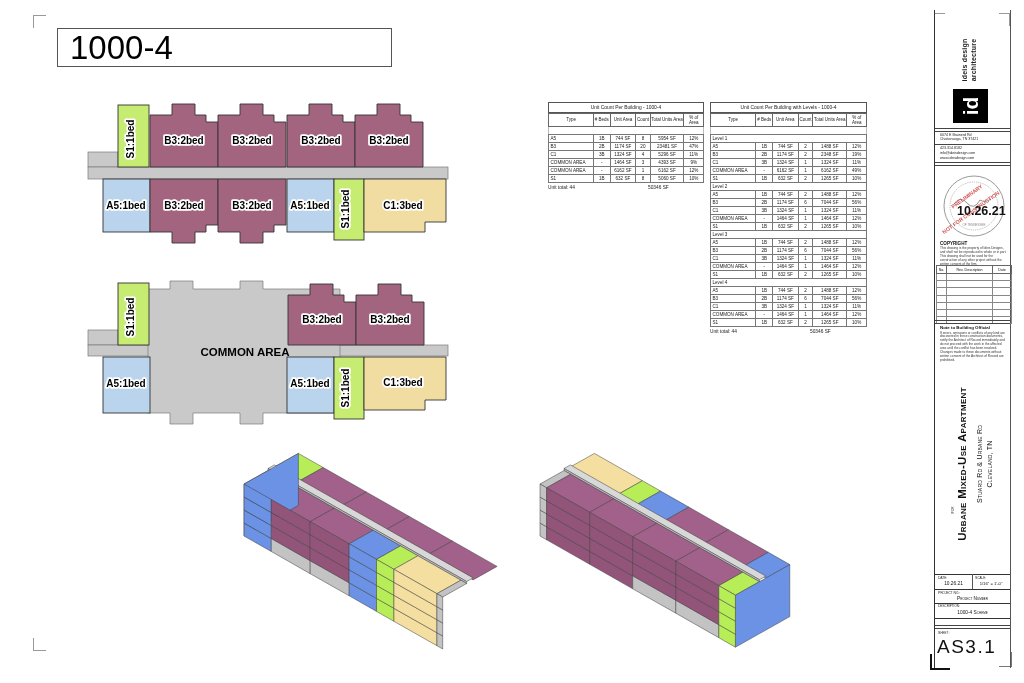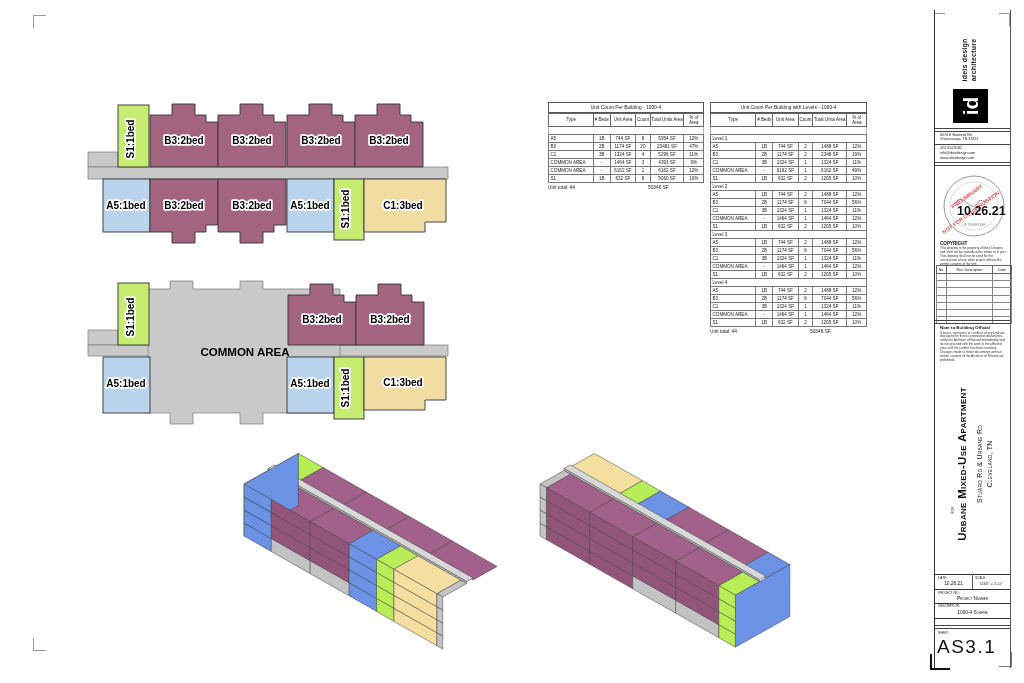--- a/index.html
+++ b/index.html
@@ -76,20 +76,23 @@
 
 <div id="sheet">
 
   <div class="brk tl abs" style="left:33px;top:15px;"></div>
   <div class="brk bl abs" style="left:33px;top:638px;"></div>
   <div class="brk tl abs" style="left:934px;top:13px;width:10px;"></div>
   <div class="brk tr abs" style="left:999px;top:13px;width:10px;"></div>
   <div class="brk thick abs" style="left:930px;top:654px;"></div>
   <div class="brk br abs" style="left:999px;top:652px;height:14px;border-color:#777;"></div>
 
+  <div id="plan-title-box" class="abs">
+    <span>1000-4</span>
+  </div>
 
   <svg id="plan1" style="left:85px;top:96px;" width="365" height="152" viewBox="0 0 365 152">
     <rect class="gray" x="3" y="56" width="30" height="15"></rect>
     <rect class="gray" x="3" y="71" width="360" height="12"></rect>
 
     <rect class="u-green" x="33" y="9" width="31" height="62"></rect>
     <polygon class="u-purple" points="65,19 87,19 87,8 110,8 110,19 121,19 121,26 133,26 133,71 65,71"></polygon>
     <polygon class="u-purple" points="133,19 155,19 155,8 178,8 178,19 189,19 189,26 201,26 201,71 133,71"></polygon>
     <polygon class="u-purple" points="202,19 224,19 224,8 247,8 247,19 258,19 258,26 270,26 270,71 202,71"></polygon>
     <polygon class="u-purple" points="270,19 292,19 292,8 315,8 315,19 326,19 326,26 338,26 338,71 270,71"></polygon>

